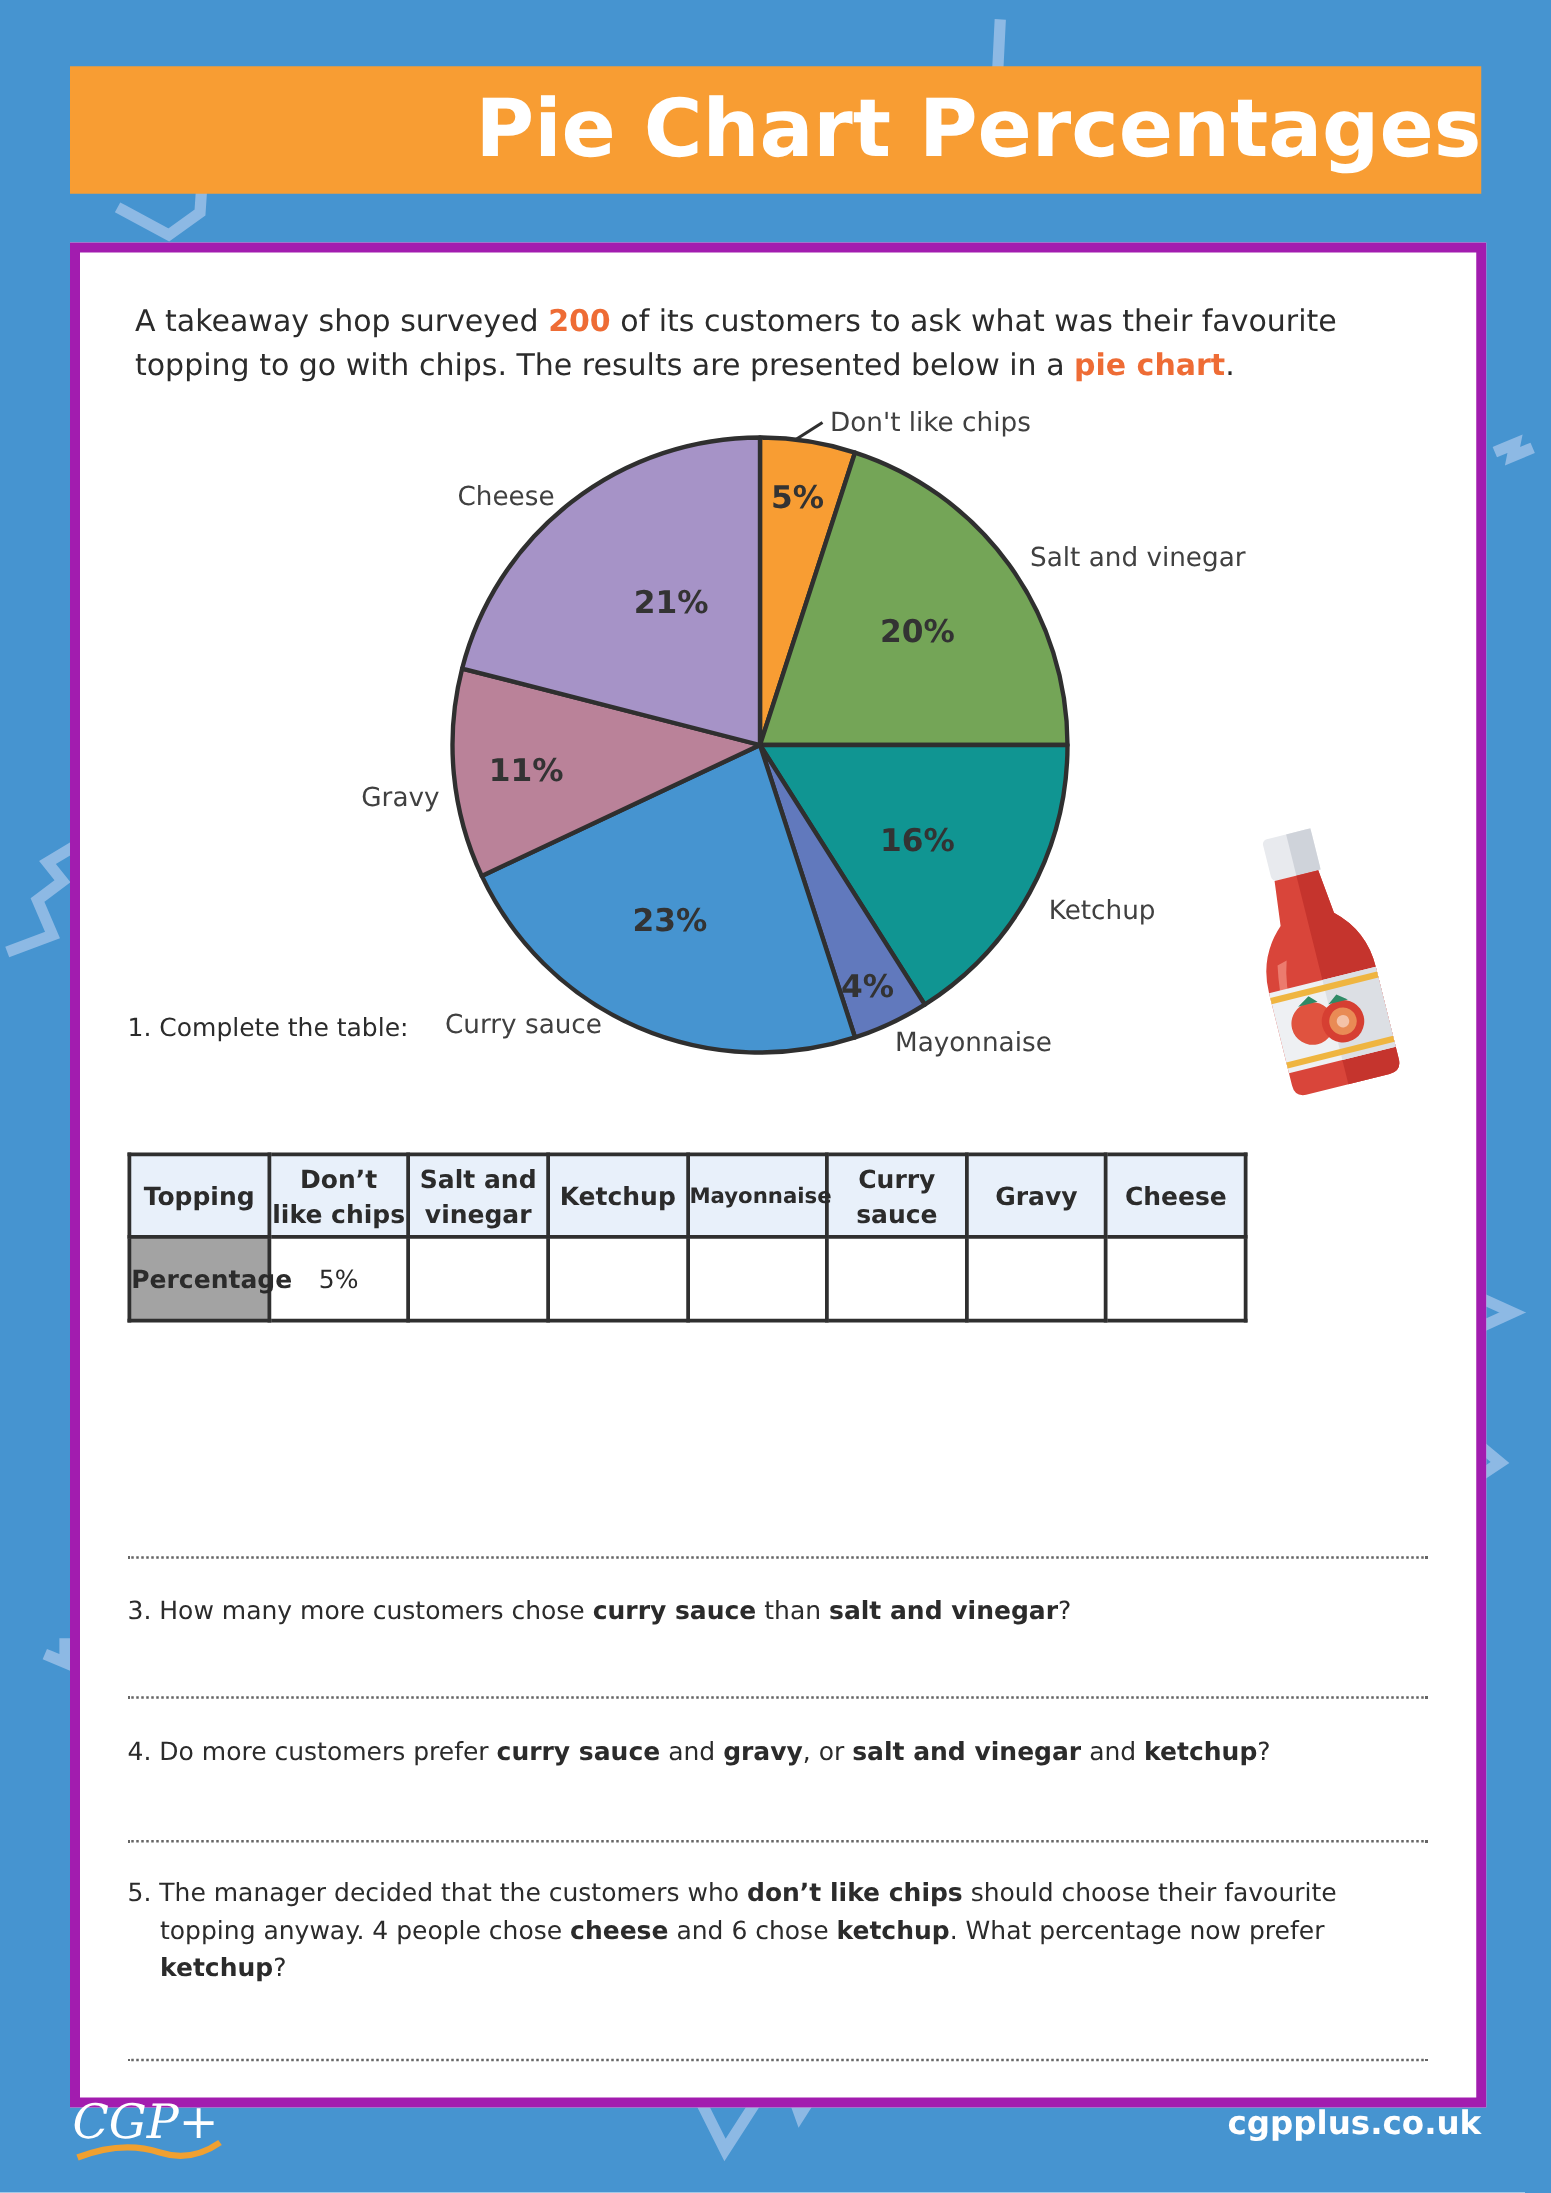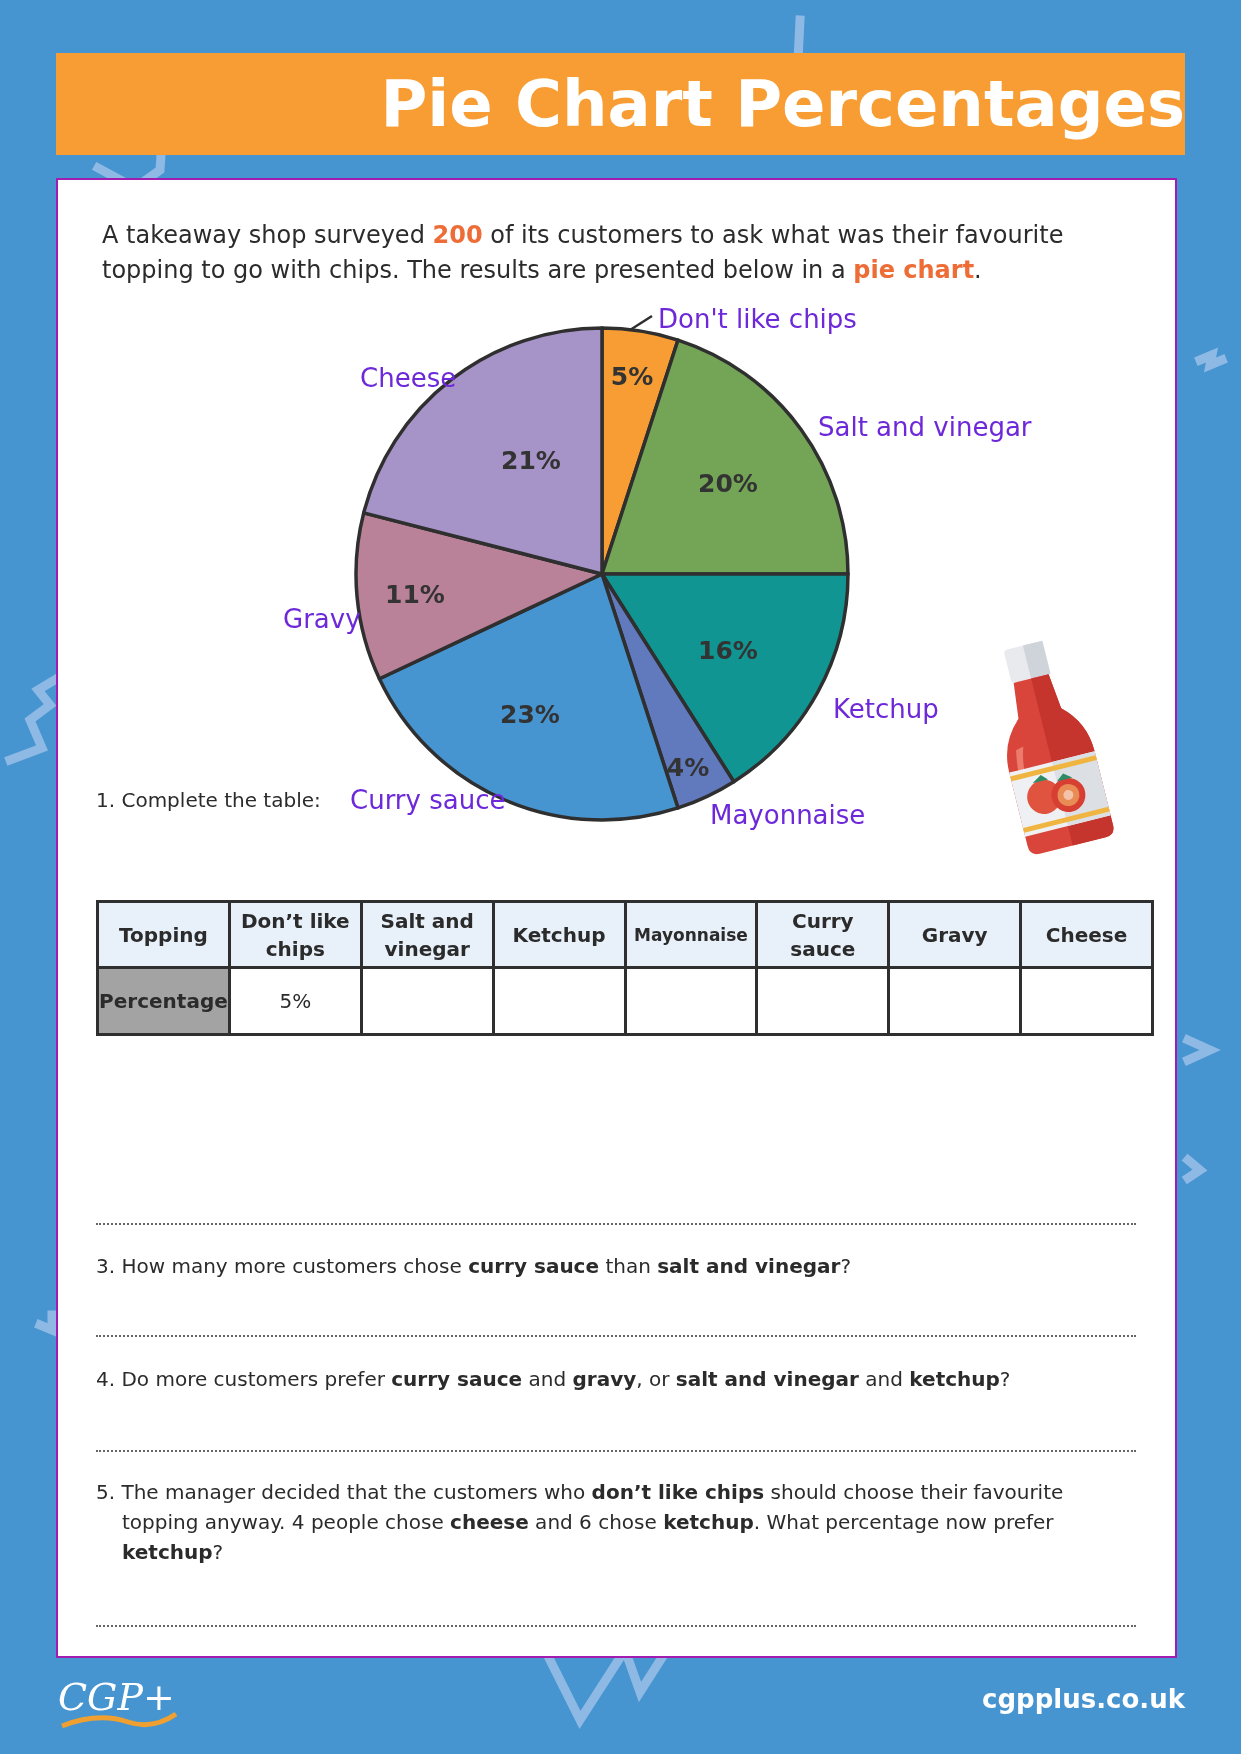--- a/index.html
+++ b/index.html
@@ -13,39 +13,39 @@
   .title-bar {
     position: absolute; left: 56px; top: 53px; width: 1129px; height: 102px;
     background: #f89d33;
     display: flex; align-items: center; justify-content: flex-end;
   }
   .title-bar h1 {
     margin: 0; color: #ffffff; font-size: 64px; font-weight: bold;
     font-family: "DejaVu Sans", sans-serif; letter-spacing: 0px;
   }
   .panel {
-    position: absolute; left: 56px; top: 178px; width: 1117px; height: 1476px;
-    background: #ffffff; border: 2px solid #a21caf;
+    position: absolute; left: 56px; top: 194px; width: 1117px; height: 1476px;
+    background: #ffffff; border: 8px solid #a21caf;
   }
   .intro {
     position: absolute; left: 44px; top: 38px; width: 1040px;
     font-size: 24px; line-height: 35px; color: #2b2b2b;
   }
   .hl { color: #ee6c35; font-weight: bold; }
   .chart { position: absolute; left: 0; top: 0; }
-  .pie-label { position: absolute; font-size: 26px; color: #6d28d9; white-space: nowrap; }
+  .pie-label { position: absolute; font-size: 21px; color: #404040; white-space: nowrap; }
   .pct-label { position: absolute; font-size: 25px; font-weight: bold; color: #333; transform: translate(-50%, -50%); white-space: nowrap; }
   .bottle { position: absolute; left: 930px; top: 450px; }
   .q { position: absolute; left: 38px; font-size: 20px; line-height: 30px; color: #2b2b2b; }
   .q b { font-weight: bold; }
   .q5 { width: 980px; }
   .q5 .cont { padding-left: 26px; }
   .dots { position: absolute; left: 38px; width: 1040px; border-bottom: 2px dotted #666; height: 0; }
   table.data {
-    position: absolute; left: 38px; top: 720px; width: 1058px;
+    position: absolute; left: 38px; top: 720px; width: 896px;
     border-collapse: collapse; table-layout: fixed;
   }
   table.data td, table.data th {
     border: 3px solid #2f2f2f; text-align: center; vertical-align: middle;
     font-size: 20px; padding: 0; line-height: 28px;
   }
   table.data tr.head th { background: #e8f0fa; height: 63px; font-weight: bold; }
   table.data th.rowhead { background: #a3a3a3; font-weight: bold; }
   table.data tr.body td, table.data tr.body th { height: 64px; }
   table.data td.value { font-weight: normal; }

